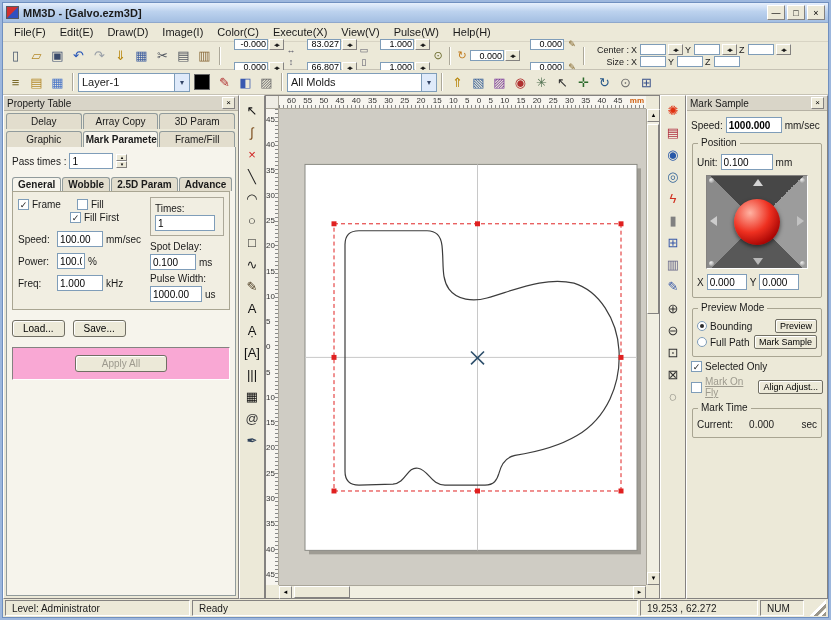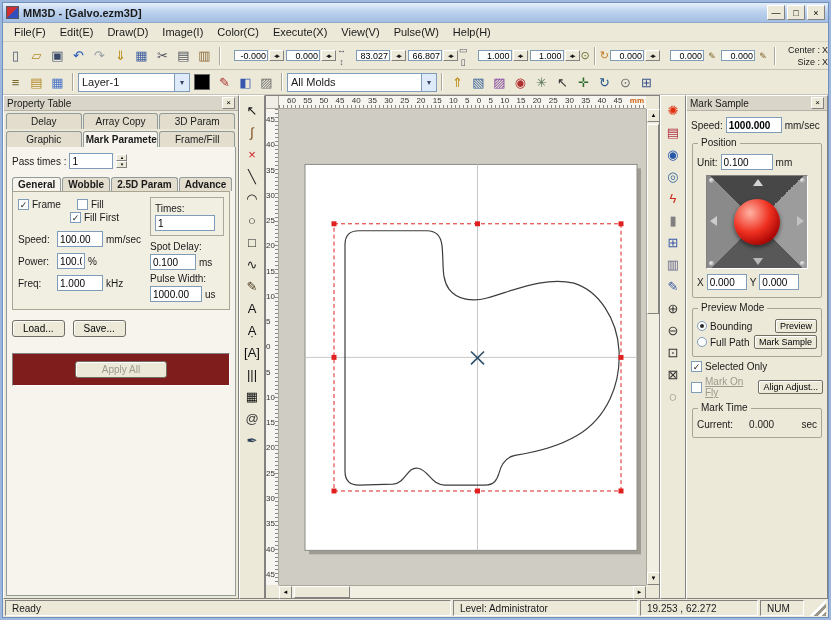--- a/index.html
+++ b/index.html
@@ -19,21 +19,21 @@
   
   .menubar { height:19px; flex:0 0 19px; display:flex; align-items:center; padding:0 4px; background:#ece9d8; border-bottom:1px solid #d8d4c4; }
   .menu-item { padding:2px 7px; }
 
   
   .toolbar { display:flex; align-items:center; background:#ece9d8; border-bottom:1px solid #c6c2b4; padding:1px 2px; gap:1px; }
   #toolbar1 { height:28px; flex:0 0 28px; }
   #toolbar2 { height:25px; flex:0 0 25px; }
   .tbtn { width:21px; height:21px; display:inline-flex; align-items:center; justify-content:center; font-size:13px; border:1px solid transparent; background:transparent; }
   .tsep { width:2px; height:18px; border-left:1px solid #aca899; border-right:1px solid #fff; margin:0 3px; }
-  .cstack { display:flex; flex-direction:row; gap:2px;padding-left:9px; }
+  .cstack { display:flex; flex-direction:column; gap:12px;padding-left:9px; }
   .crow { display:flex; align-items:center; gap:1px; }
   .mini { width:34px; height:11px; font-size:9px; padding:0 1px; border:1px solid #7f9db9; background:#fff; text-align:right; font-family:"Liberation Sans",sans-serif; }
   .lr { font-size:7px; letter-spacing:-1px; width:15px; height:11px; line-height:10px; text-align:center; background:#ece9d8; border:1px solid; border-color:#fff #848280 #848280 #fff; display:inline-block; }
   .iconcol { display:flex; flex-direction:column; font-size:9px; line-height:12px; color:#556; width:12px; text-align:center; }
   .micon { font-size:11px; width:14px; text-align:center; }
   .cs { display:flex; flex-direction:column; gap:1px; font-size:9px; margin-left:2px; }
   .csrow { display:flex; align-items:center; gap:2px; }
   .cslab { width:38px; text-align:right; }
   .axis { width:7px; }
   .csin { width:26px; }
@@ -64,21 +64,21 @@
   .subtab { font-size:10px; padding:1px 5px; background:#e2ddcd; border:1px solid #919b9c; border-bottom:none; border-radius:3px 3px 0 0; margin-right:1px; white-space:nowrap;font-weight:bold; }
   .subtab.active { background:#f6f4ec; }
   .groupbox { border:1px solid #a9a592; background:#f1eee2; padding:5px; display:flex; gap:6px; }
   .gcol-left { width:126px; }
   .gcol-right { flex:1; }
   .cb { width:11px; height:11px; background:#fff; border:1px solid #7f9db9; font-size:9px; line-height:10px; text-align:center; flex:0 0 11px; }
   .times-box { border:1px solid #aca899; padding:2px 4px 4px; margin-bottom:5px; }
   .lblline { font-size:10px; margin:3px 0 1px; }
   .btn { font-size:10px; padding:2px 10px; background:#ece9d8; border:1px solid #716f64; border-radius:3px; box-shadow:inset 1px 1px 0 #fff; }
   .btn[disabled] { color:#9d9a8e; }
-  .apply-area { margin-top:14px; background:#7f1d1d; border:1px solid; border-color:#848280 #fff #fff #848280; padding:7px; text-align:center; }
+  .apply-area { margin-top:8px; background:#f9a8d4; border:1px solid; border-color:#848280 #fff #fff #848280; padding:7px; text-align:center; }
 
   
   .toolcol { width:26px; flex:0 0 26px; background:#ece9d8; border:1px solid; border-color:#fff #848280 #848280 #fff; display:flex; flex-direction:column; align-items:center; padding-top:4px; gap:1px; }
   .toolcol .tbtn { width:22px; height:21px; }
 
   
   .canvas-area { flex:1 1 auto; display:grid; grid-template-columns:13px 1fr 13px; grid-template-rows:13px 1fr 13px; background:#cfccc4; border:1px solid #848280; min-width:0; }
   .ruler-corner { background:#efede5; border-right:1px solid #aaa69a; border-bottom:1px solid #aaa69a; }
   .ruler-top { position:relative; background:#f7f5ef; border-bottom:1px solid #aaa69a; display:flex; justify-content:space-between; align-items:flex-start; font-size:8px; color:#333; padding:0 2px 0 8px; overflow:hidden; }
   .ruler-top::after { content:""; position:absolute; left:0; right:0; bottom:0; height:3px; background:repeating-linear-gradient(90deg,#888 0 1px,transparent 1px 4px); }
@@ -561,19 +561,19 @@
             <span>Current:</span>
             <span style="width:38px; text-align:right;">0.000</span>
             <span style="margin-left:auto;">sec</span>
           </div>
         </div>
       </div>
     </div>
   </div>
 
   <div class="statusbar">
+    <span class="scell level">Level: Administrator</span>
     <span class="scell ready">Ready</span>
-    <span class="scell level">Level: Administrator</span>
     <span class="scell coords">19.253 , 62.272</span>
     <span class="scell num">NUM</span>
     <span class="grip"></span>
   </div>
 </div>
 
 </body></html>

